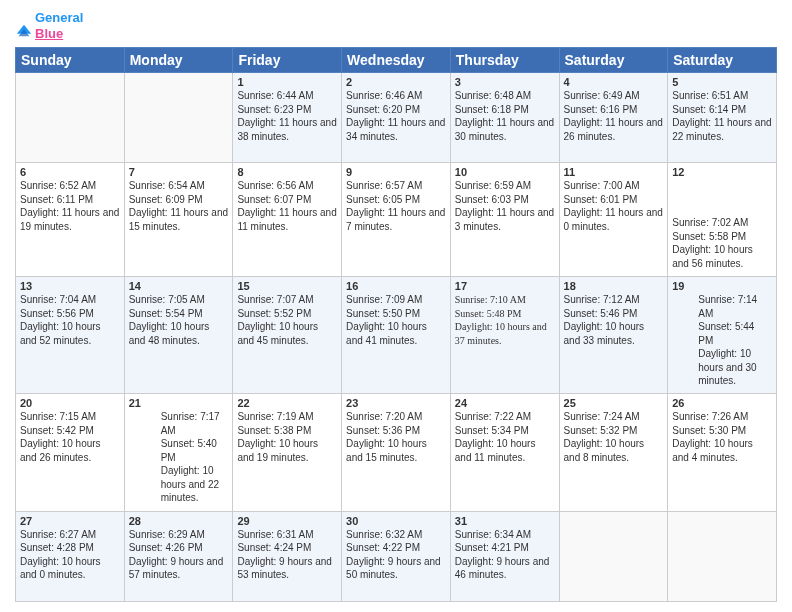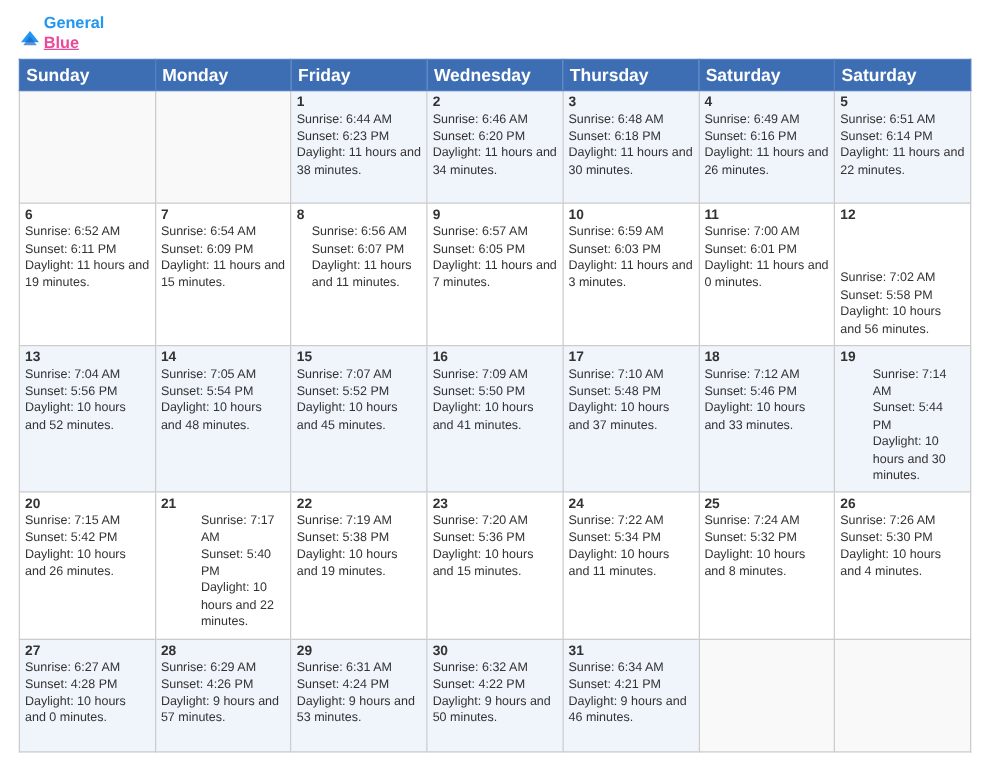--- a/index.html
+++ b/index.html
@@ -179,21 +179,21 @@
 Daylight: 11 hours and 19 minutes.</div>
           </td>
           <td>
             <span class="day-number">7</span>
             <div class="cell-text" style="white-space: pre-wrap;">Sunrise: 6:54 AM
 Sunset: 6:09 PM
 Daylight: 11 hours and 15 minutes.</div>
           </td>
           <td>
             <span class="day-number">8</span>
-            <div class="cell-text" style="white-space: pre-wrap; margin-left: 12px;">Sunrise: 6:56 AM
+            <div class="cell-text" style="white-space: pre-wrap;">Sunrise: 6:56 AM
 Sunset: 6:07 PM
 Daylight: 11 hours and 11 minutes.</div>
           </td>
           <td>
             <span class="day-number">9</span>
             <div class="cell-text" style="white-space: pre-wrap;">Sunrise: 6:57 AM
 Sunset: 6:05 PM
 Daylight: 11 hours and 7 minutes.</div>
           </td>
           <td>
@@ -235,21 +235,21 @@
 Daylight: 10 hours and 45 minutes.</div>
           </td>
           <td>
             <span class="day-number">16</span>
             <div class="cell-text" style="white-space: pre-wrap;">Sunrise: 7:09 AM
 Sunset: 5:50 PM
 Daylight: 10 hours and 41 minutes.</div>
           </td>
           <td>
             <span class="day-number">17</span>
-            <div class="cell-text" style="white-space: pre-wrap;">Sunrise: 7:10 AM
+            <div class="cell-text" style="white-space: pre-wrap; font-family: Liberation Serif, serif;">Sunrise: 7:10 AM
 Sunset: 5:48 PM
 Daylight: 10 hours and 37 minutes.</div>
           </td>
           <td>
             <span class="day-number">18</span>
             <div class="cell-text" style="white-space: pre-wrap;">Sunrise: 7:12 AM
 Sunset: 5:46 PM
 Daylight: 10 hours and 33 minutes.</div>
           </td>
           <td>

